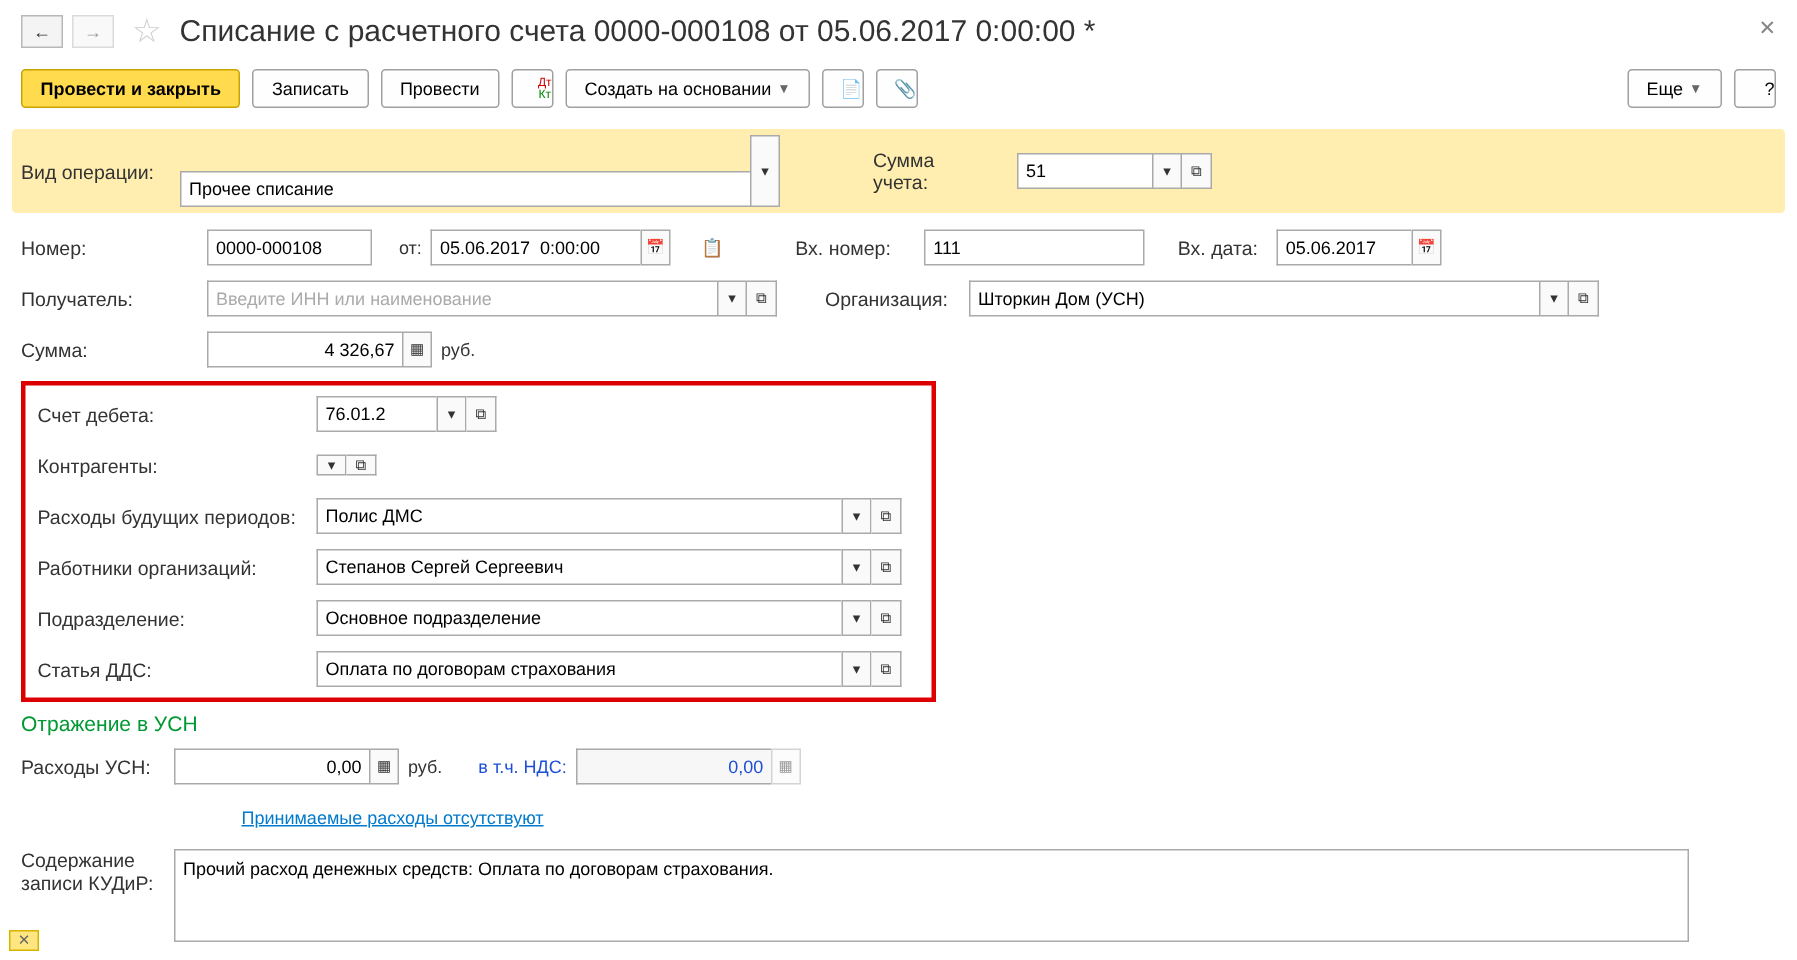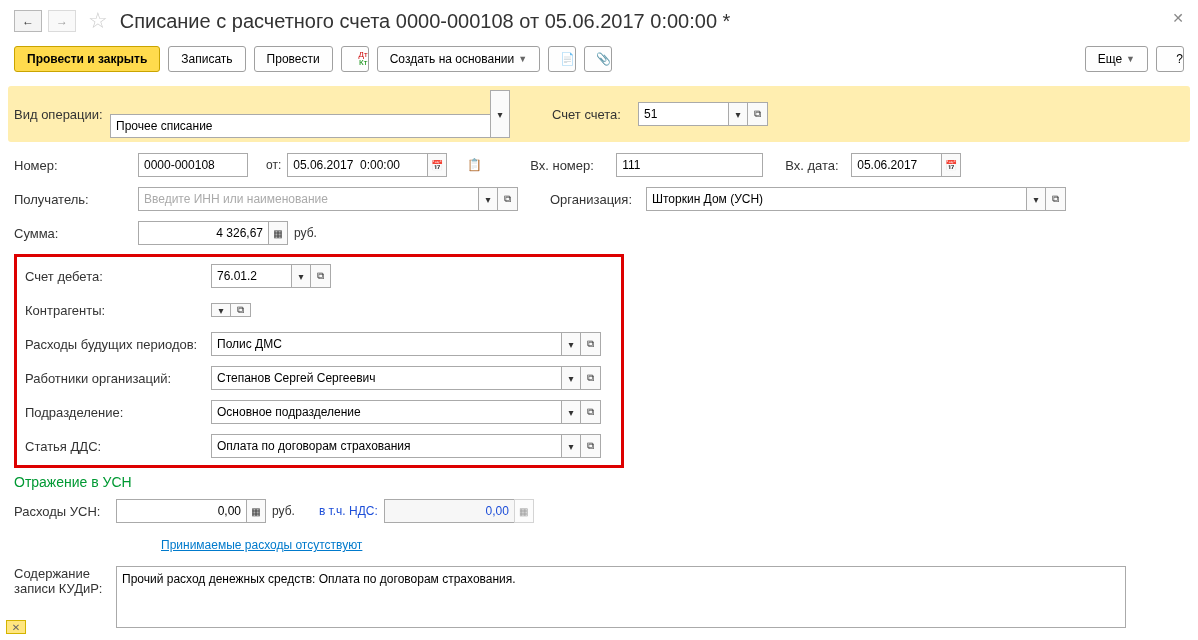--- a/index.html
+++ b/index.html
@@ -14,21 +14,21 @@
 .btn { height: 26px; padding: 0 12px; border: 1px solid #a0a0a0; background: #fefefe; border-radius: 3px; cursor: pointer; display: flex; align-items: center; font-size: 12px; }
 .btn-primary { background: #ffdb4d; border-color: #c9a400; font-weight: bold; }
 .btn-icon { width: 28px; padding: 0; justify-content: flex-end; }
 .dtkt { font-size: 8px; line-height: 8px; }
 .dtkt .d { color: #c00; }
 .dtkt .k { color: #080; }
 .chev { font-size: 9px; margin-left: 4px; color: #666; }
 .spacer { flex: 1; }
 .row { display: flex; align-items: center; margin-bottom: 8px; gap: 6px; min-height: 26px; }
 .lbl { width: 118px; font-size: 13px; color: #333; }
-.hl-row { background: #ffeeb0; padding: 4px 6px; margin: 0 -6px 10px -6px; display: flex; align-items: center; gap: 6px; border-radius: 3px; }
+.hl-row { background: #ffeeb0; padding: 4px 6px; margin: 0 -6px 10px -6px; display: flex; align-items: center; gap: 16px; border-radius: 3px; }
 .hl-row .lbl { width: 90px; }
 .input { height: 24px; border: 1px solid #aaa; padding: 0 5px; background: #fff; font-size: 12px; }
 .combo { display: flex; align-items: stretch; }
 .combo .input { border-right: none; }
 .combo .cbtn { width: 20px; border: 1px solid #aaa; background: #fafafa; display: flex; align-items: center; justify-content: center; font-size: 10px; cursor: pointer; }
 .combo .cbtn + .cbtn { border-left: none; }
 .input::placeholder { color: #aaa; }
 .section-title { color: #009933; font-size: 14px; margin: 6px 0 8px 0; }
 .redbox { border: 3px solid #d00; padding: 6px 8px; margin-bottom: 6px; width: 610px; }
 .redbox .row .lbl { width: 180px; }
@@ -70,21 +70,21 @@
     <button class="btn btn-icon">?</button>
   </div>
 
   <div class="hl-row">
     <div class="lbl">Вид операции:</div>
     <div class="combo" style="flex:0 0 400px">
       <input class="input" style="width: 380px; margin-top: 24px;" value="Прочее списание">
       <div class="cbtn">▾</div>
     </div>
     <div style="width:30px"></div>
-    <div class="lbl" style="width:80px">Счет счета:</div>
+    <div class="lbl" style="width:80px">Сумма учета:</div>
     <div class="combo">
       <input class="input" style="width: 90px;" value="51">
       <div class="cbtn">▾</div>
       <div class="cbtn pop-icon">⧉</div>
     </div>
   </div>
 
   <div class="row">
     <div class="lbl">Номер:</div>
     <input class="input" style="width: 110px;" value="0000-000108">

